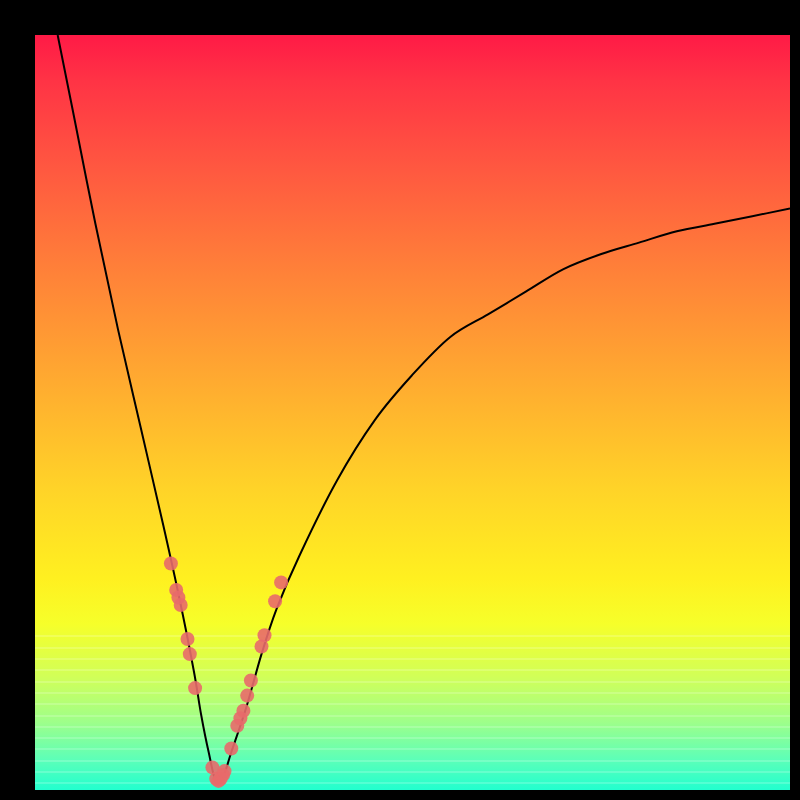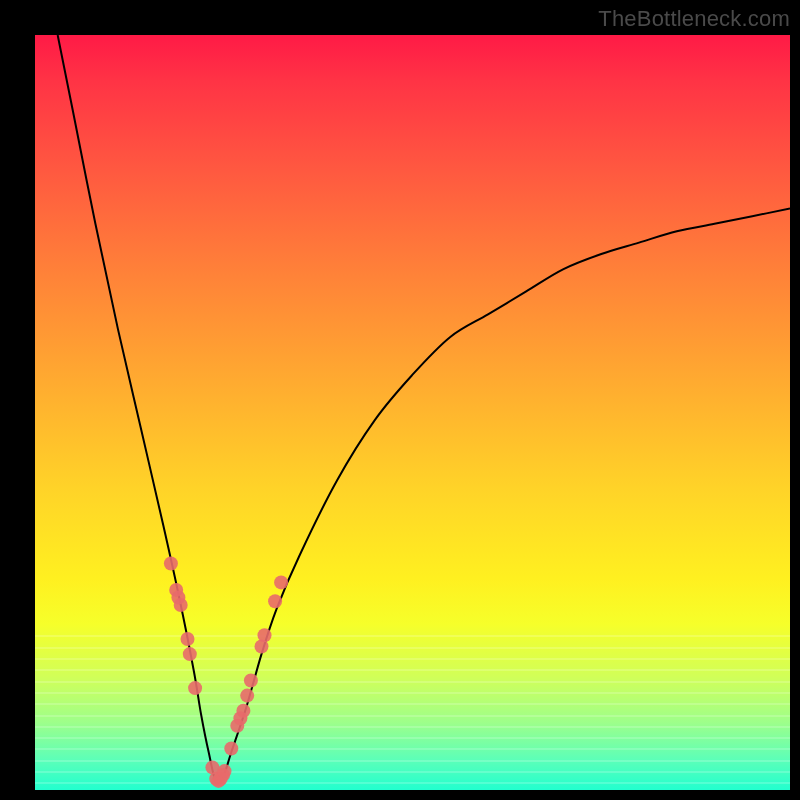--- a/index.html
+++ b/index.html
@@ -113,14 +113,13 @@
           <circle cx="208.4" cy="675.7" r="7" fill="#e86a6a" fill-opacity="0.9"></circle>
           <circle cx="212.2" cy="660.6" r="7" fill="#e86a6a" fill-opacity="0.9"></circle>
           <circle cx="215.9" cy="645.5" r="7" fill="#e86a6a" fill-opacity="0.9"></circle>
           <circle cx="226.5" cy="611.5" r="7" fill="#e86a6a" fill-opacity="0.9"></circle>
           <circle cx="229.5" cy="600.2" r="7" fill="#e86a6a" fill-opacity="0.9"></circle>
           <circle cx="240.1" cy="566.3" r="7" fill="#e86a6a" fill-opacity="0.9"></circle>
           <circle cx="246.1" cy="547.4" r="7" fill="#e86a6a" fill-opacity="0.9"></circle>
         </g>
     </svg>
   </div>
-  <div class="watermark">TheBottleneck.com</div>
 </div>
 
 </body></html>

